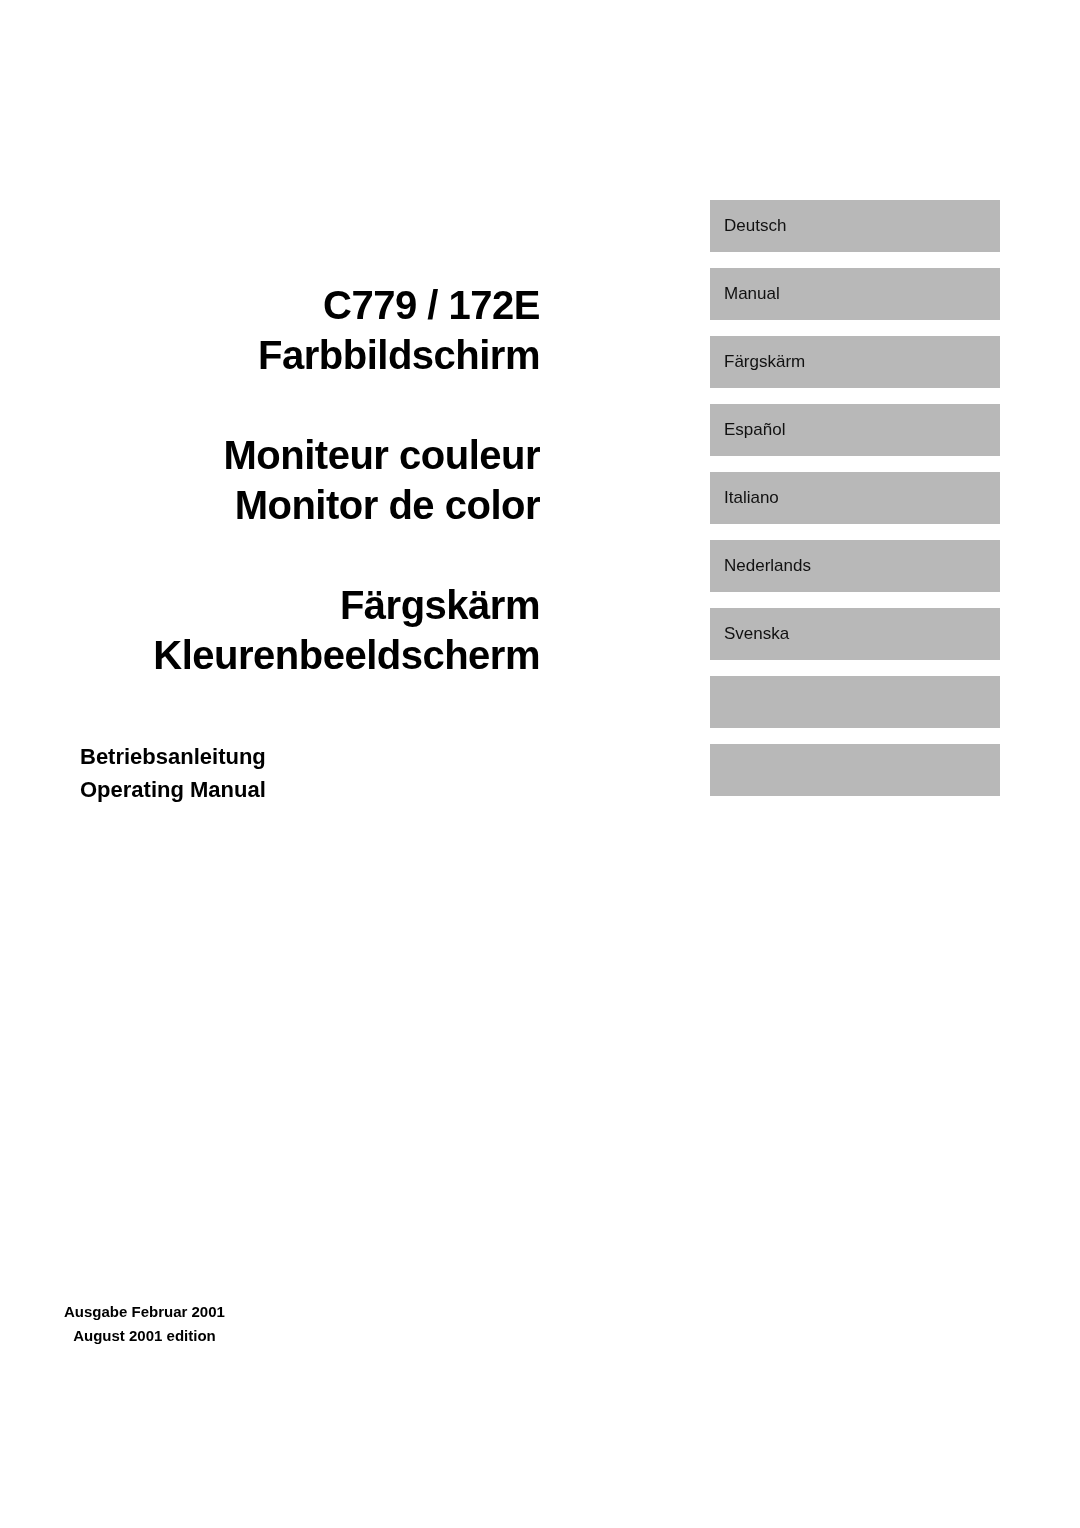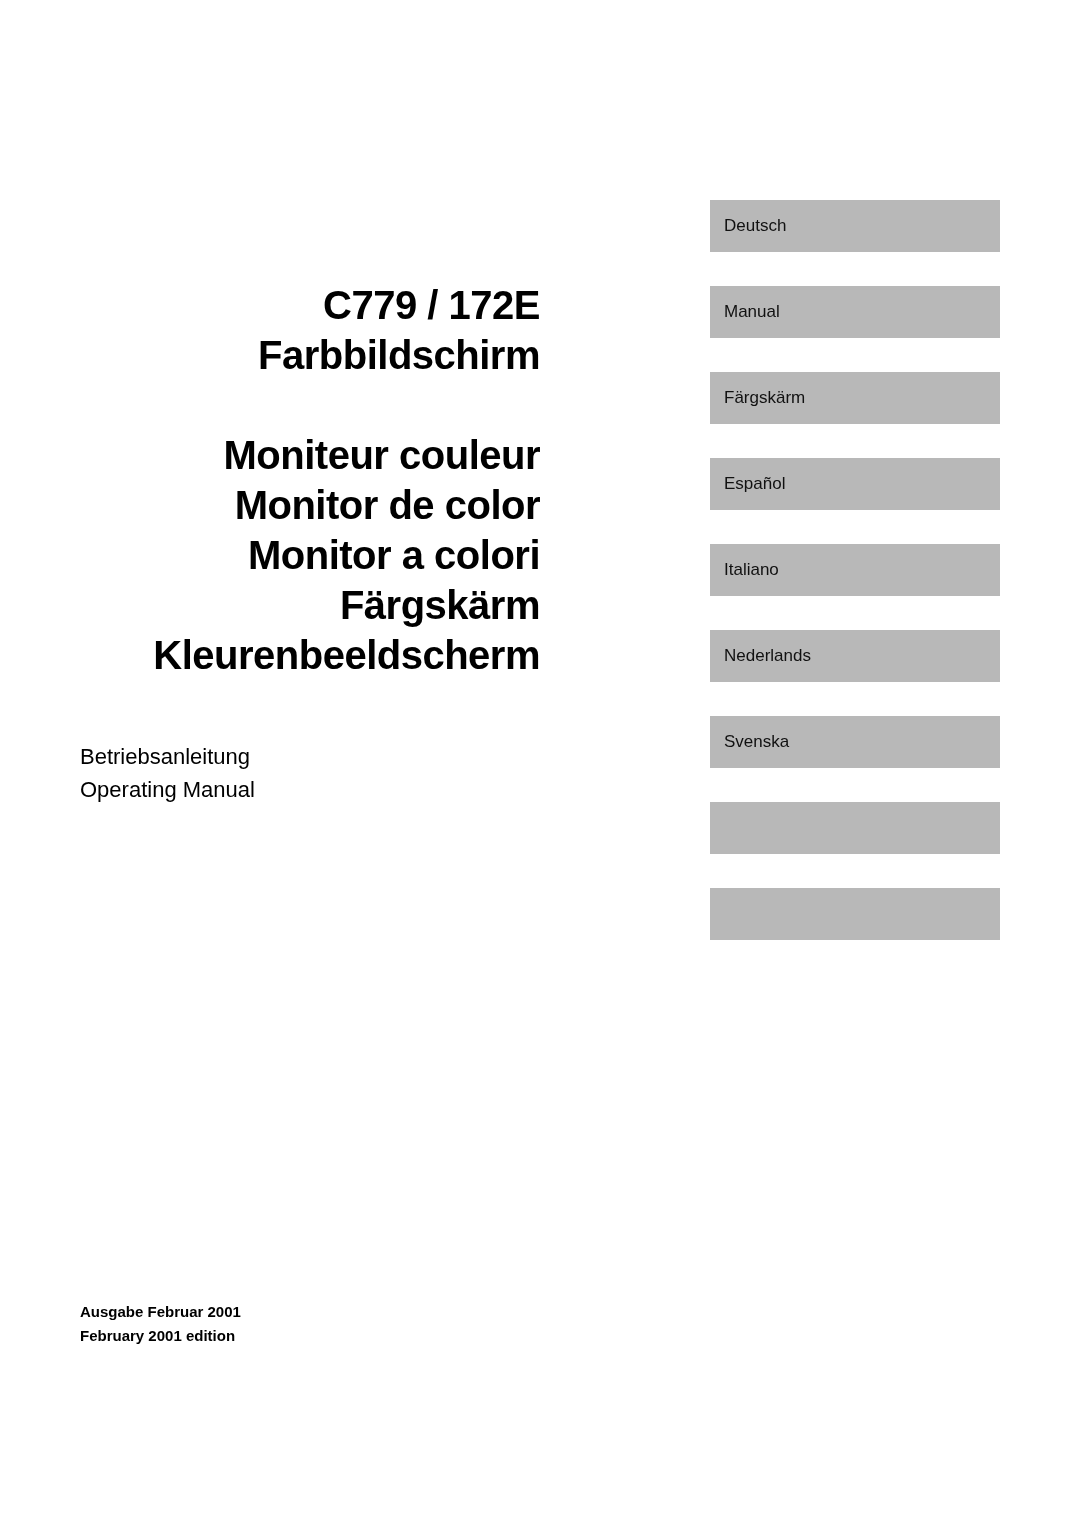--- a/index.html
+++ b/index.html
@@ -31,21 +31,21 @@
       width: 460px;
     }
 
     .right-column {
       position: absolute;
       right: 80px;
       top: 200px;
       width: 290px;
       display: flex;
       flex-direction: column;
-      gap: 18px;
+      gap: 0px;
     }
 
     .title-block {
       margin-bottom: 60px;
     }
 
     .title-block h1 {
       font-size: 40px;
       font-weight: 900;
       line-height: 1.25;
@@ -53,29 +53,30 @@
       letter-spacing: -0.5px;
       text-align: right;
     }
 
     .subtitle-block {
       margin-top: 60px;
     }
 
     .subtitle-block p {
       font-size: 22px;
-      font-weight: 400;
+      font-weight: 700;
       color: #000000;
       line-height: 1.5;
     }
 
     .date-block {
       position: absolute;
       bottom: 180px;
-      left: 80px;
+      left: 64px;
+      text-align: center;
     }
 
     .date-block p {
       font-size: 15px;
       font-weight: 700;
       color: #000000;
       line-height: 1.6;
     }
 
     .lang-tab {
@@ -105,21 +106,21 @@
 <div class="page">
 
   <div class="left-column">
     <div class="title-block">
       <h1>
         <span>C779 / 172E</span><br>
         <span>Farbbildschirm</span><br>
         <br>
         <span>Moniteur couleur</span><br>
         <span>Monitor de color</span><br>
-        <span>Monitor a colori</span><br>
+        <br>
         <span>Färgskärm</span><br>
         <span>Kleurenbeeldscherm</span>
       </h1>
     </div>
 
     <div class="subtitle-block">
       <p>Betriebsanleitung</p>
       <p>Operating Manual</p>
     </div>
   </div>
@@ -159,16 +160,16 @@
       <span></span>
     </div>
 
     <div class="lang-tab empty">
       <span></span>
     </div>
   </div>
 
   <div class="date-block">
     <p>Ausgabe Februar 2001</p>
-    <p>February 2001 edition</p>
+    <p>August 2001 edition</p>
   </div>
 
 </div>
 
 </body></html>

